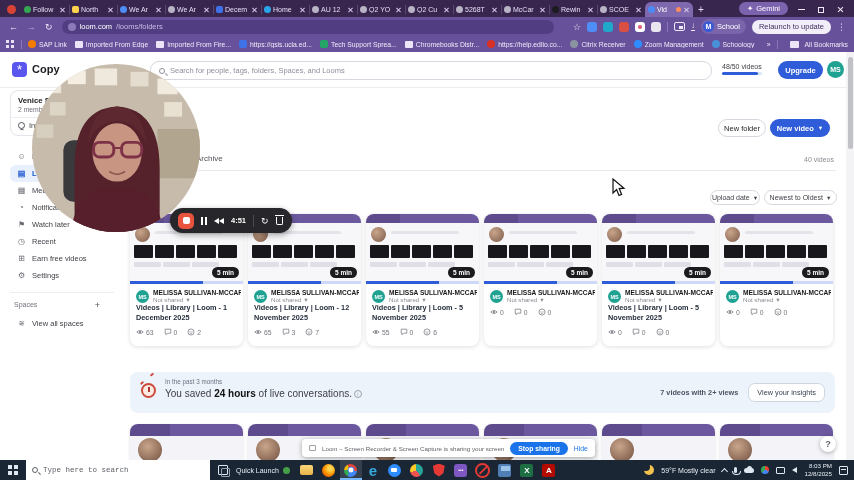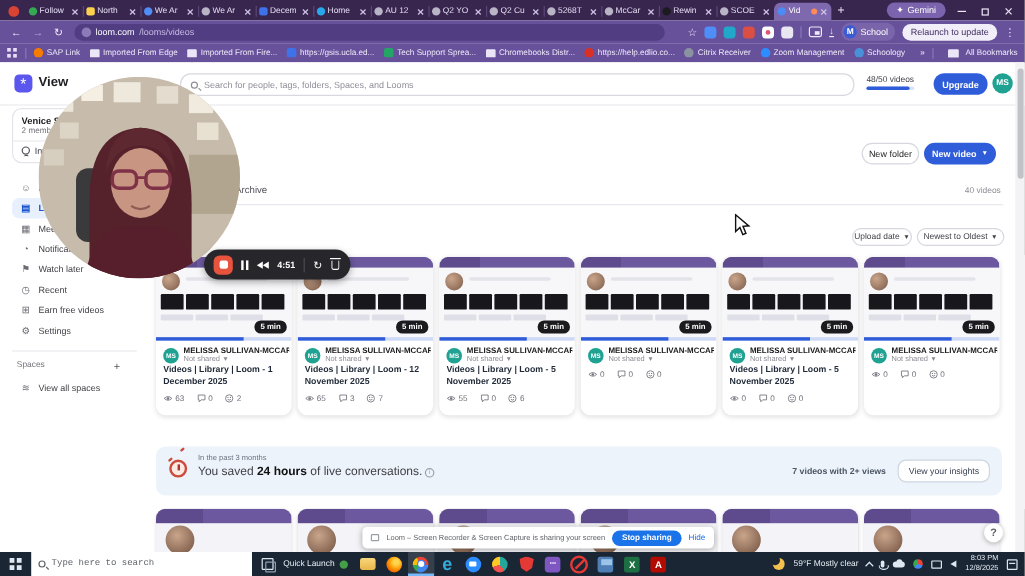--- a/index.html
+++ b/index.html
@@ -358,21 +358,21 @@
     </div>
   </div>
 
   <div class="toolbar">
     <span class="nav-ic">←</span>
     <span class="nav-ic dim">→</span>
     <span class="nav-ic">↻</span>
     <div class="addr">
       <span class="site-ic"></span>
       <span class="url-host">loom.com</span>
-        <span class="url-path">/looms/videos</span>
+        <span class="url-path">/looms/folders</span>
     </div>
     <div class="tb-right">
       <span class="star">☆</span>
       <span class="ext ext1"></span>
       <span class="ext ext2"></span>
       <span class="ext ext3"></span>
       <span class="ext ext4"></span>
       <span class="ext ext5"></span>
       <span class="tb-sep"></span>
       <span class="win-ic"></span>
@@ -446,21 +446,21 @@
       <span>»</span>
       <span class="bm-sep"></span>
       <span class="bm-folder"></span>
       <span>All Bookmarks</span>
     </div>
   </div>
 
   <div class="page">
     <div class="lheader">
       <div class="loom-logo">*</div>
-      <div class="loom-title">View</div>
+      <div class="loom-title">Copy</div>
       <div class="search">
         <span class="mag"></span>
         <input placeholder="Search for people, tags, folders, Spaces, and Looms" style="">
       </div>
       <div class="quota">
         <span>48/50 videos</span>
         <div class="quota-bar"></div>
       </div>
       <div class="upgrade">Upgrade</div>
       <div class="hdr-avatar">MS</div>

